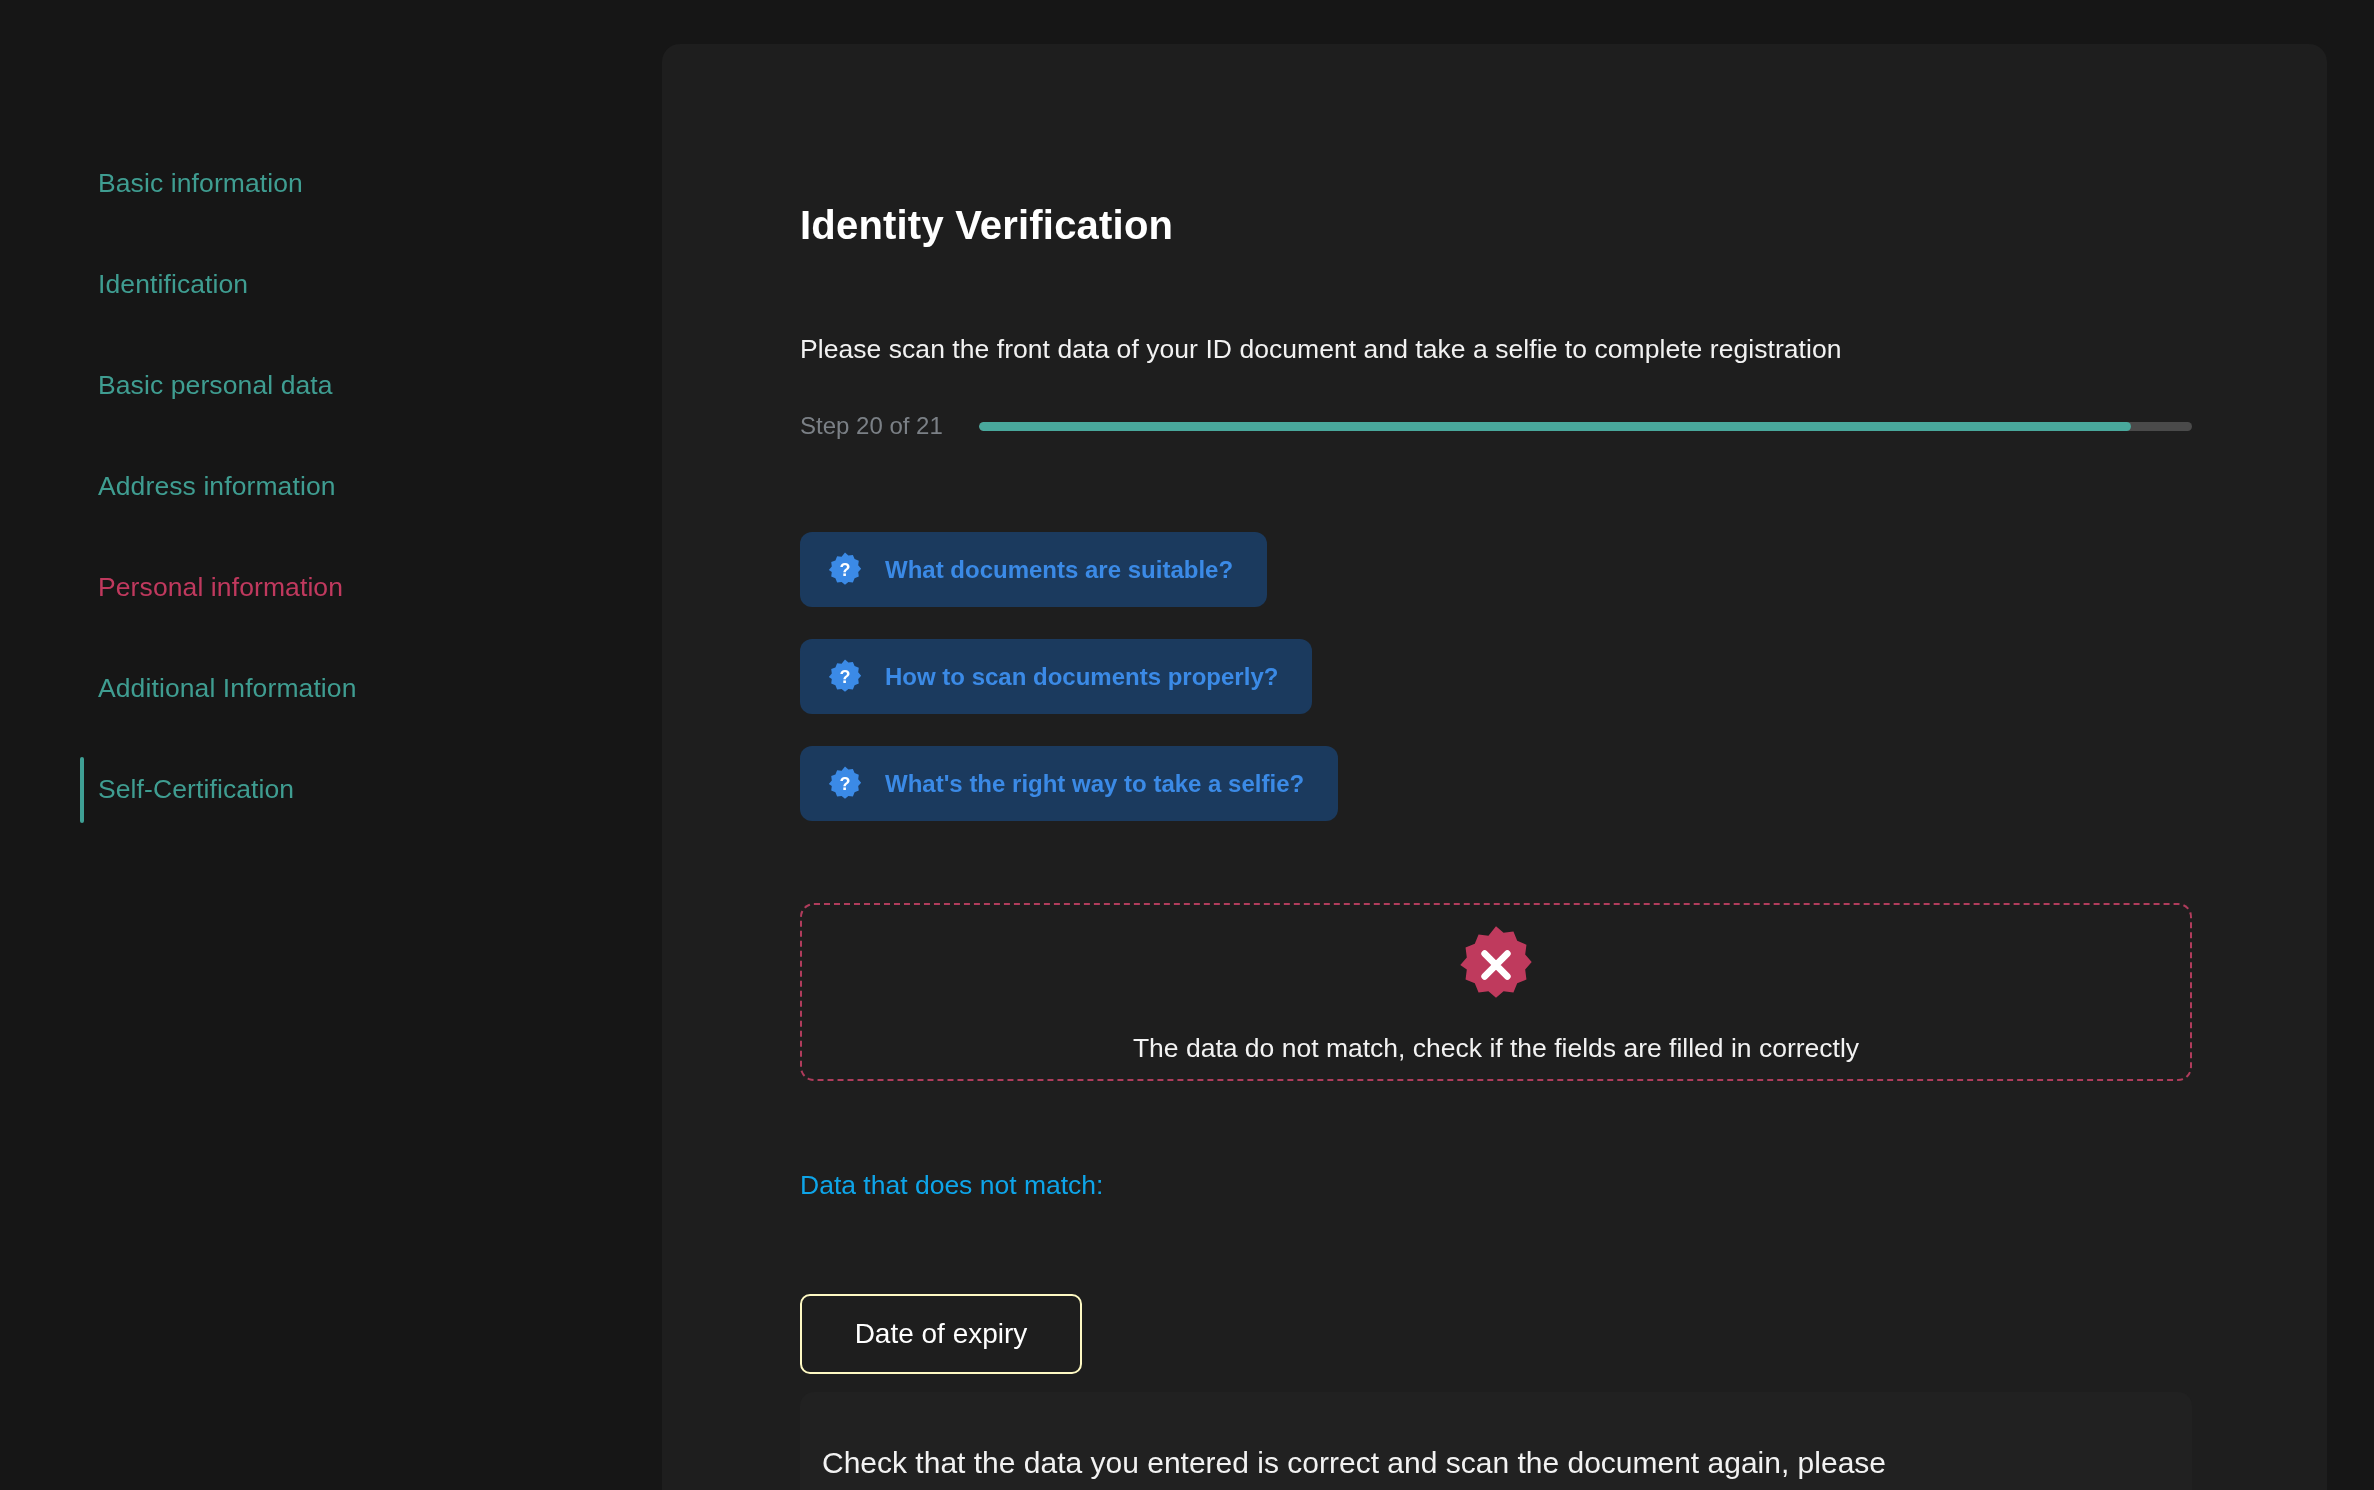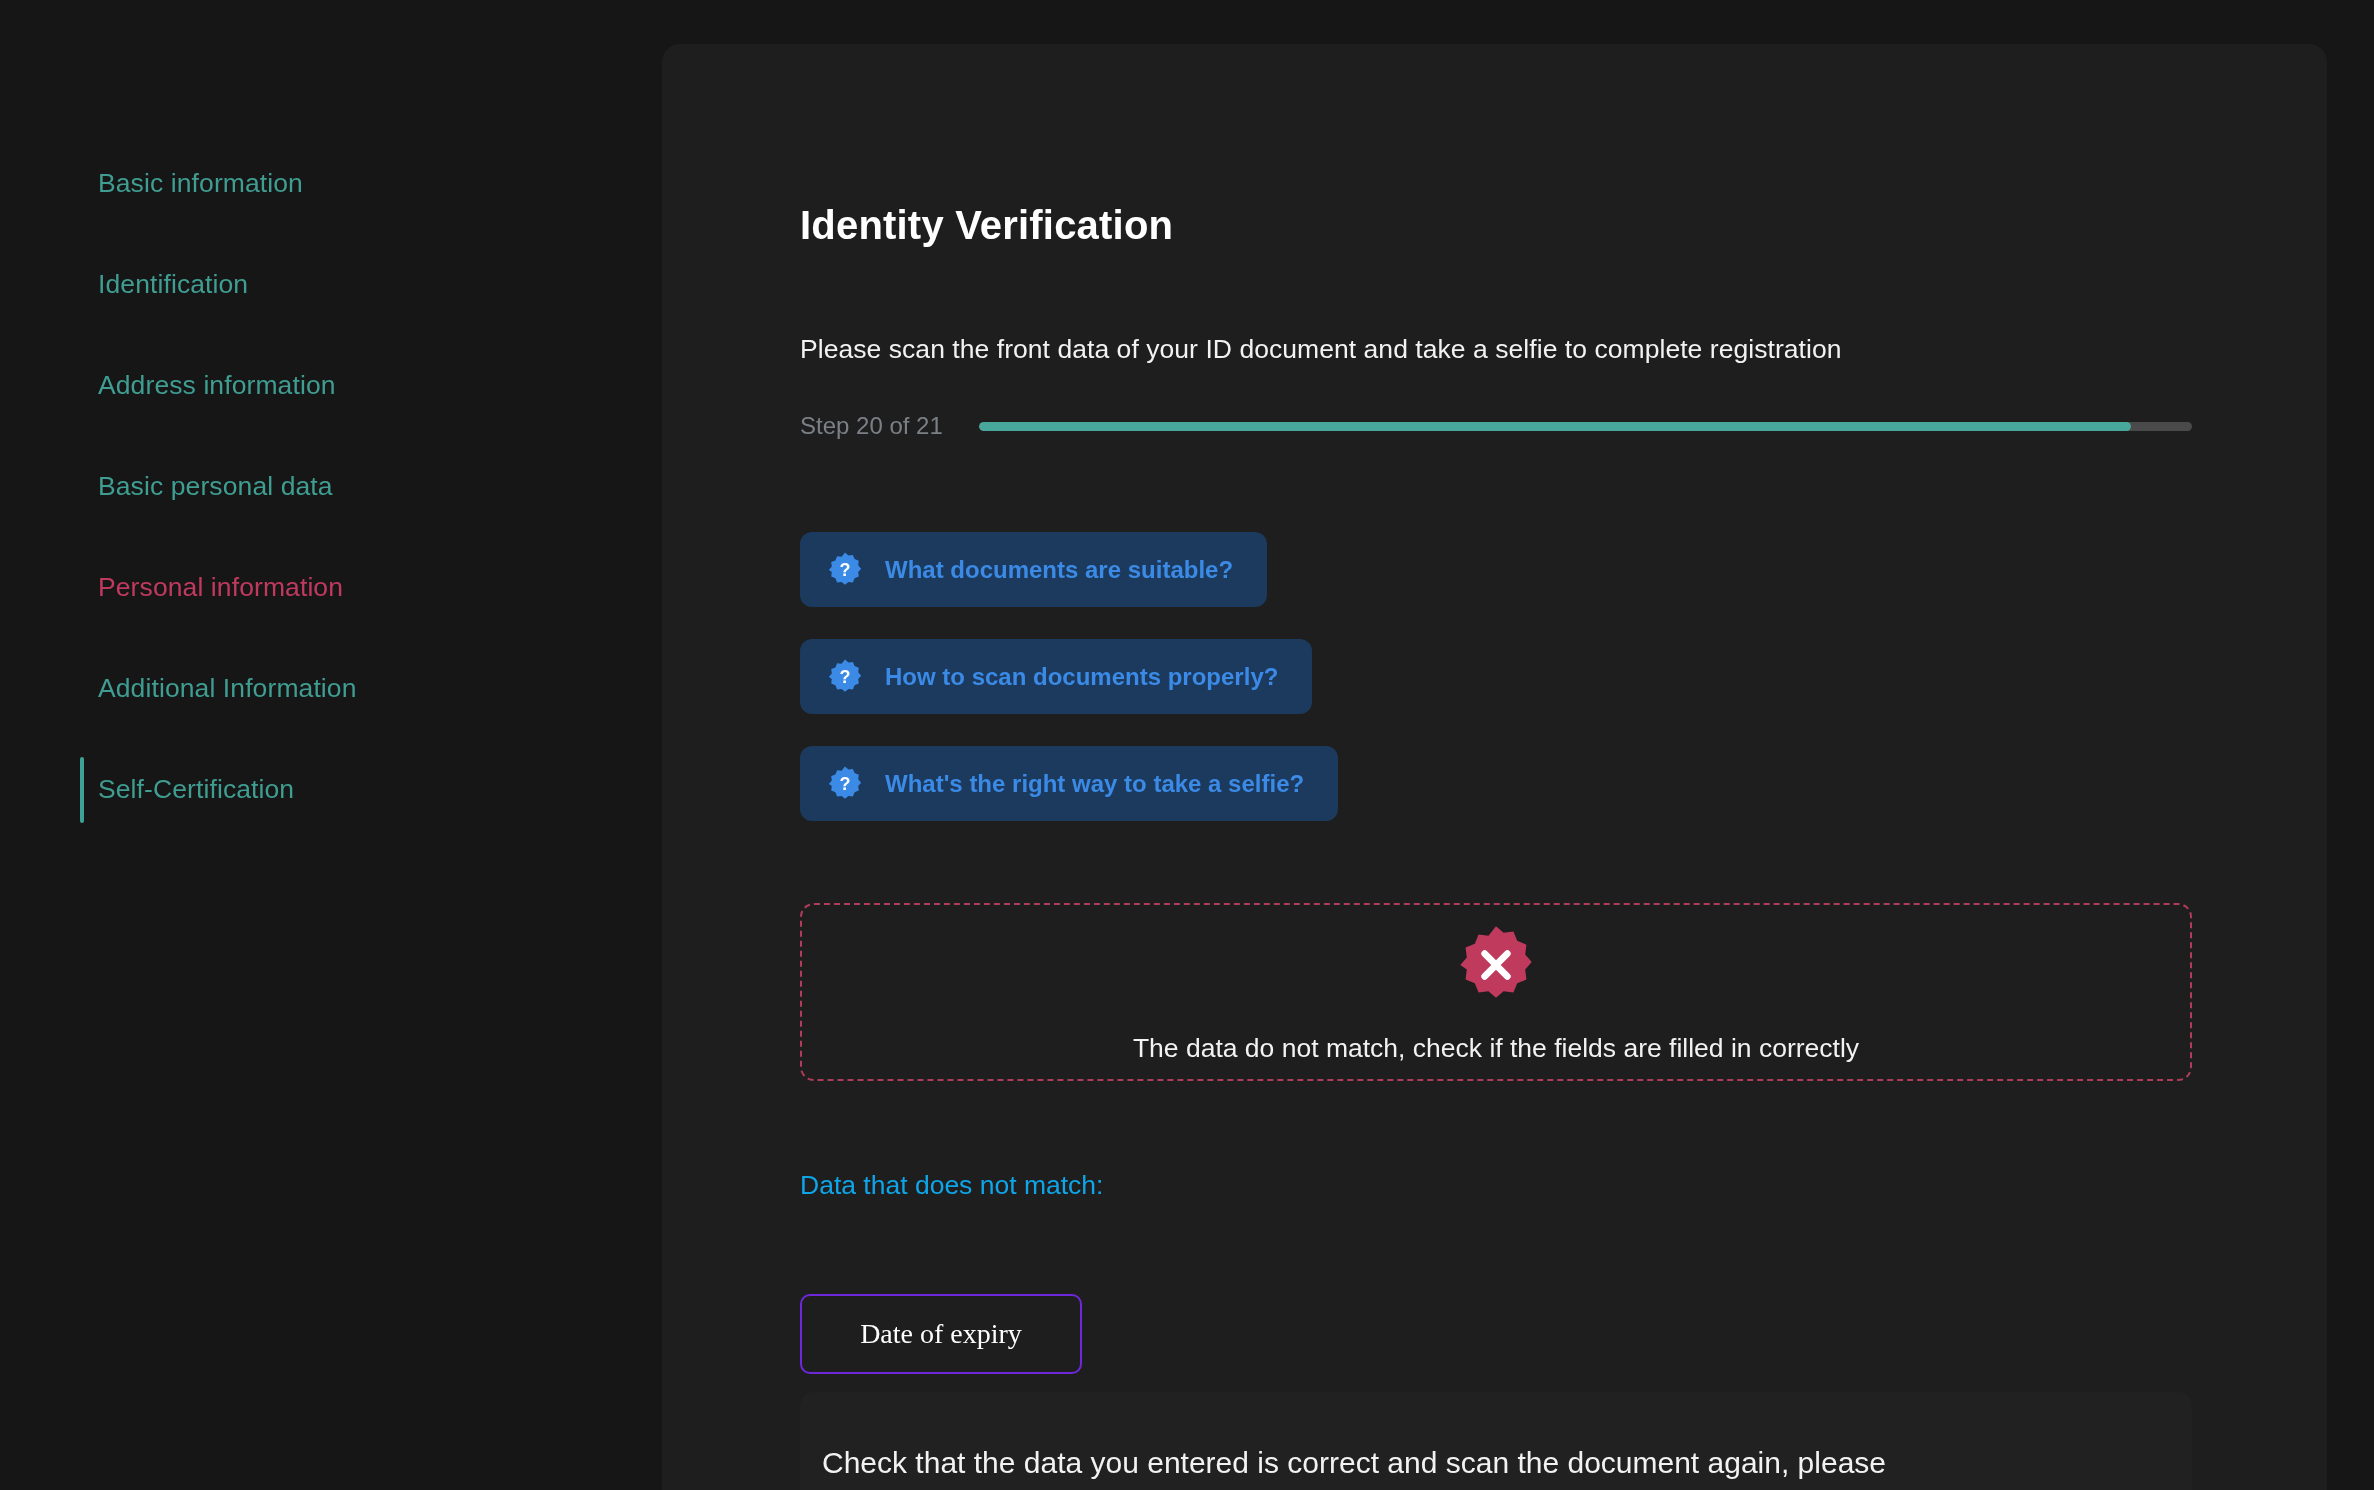--- a/index.html
+++ b/index.html
@@ -203,29 +203,28 @@
     line-height: 1;
   }
 
   .chip {
     position: absolute;
     left: 138px;
     top: 1250px;
     min-width: 282px;
     height: 80px;
     box-sizing: border-box;
-    border: 2px solid #6d28d9;
+    border: 2px solid #fef9c3;
     border-radius: 10px;
     background: transparent;
     display: flex;
     align-items: center;
     justify-content: center;
     padding: 0 26px;
     cursor: pointer;
-    font-family: Liberation Serif, serif;
   }
   .chip-text {
     font-size: 28px;
     color: #ffffff;
     line-height: 1;
     white-space: nowrap;
   }
 
   .hint-box {
     position: absolute;
@@ -256,25 +255,25 @@
 
       <div class="nav-item">
         <span class="label">Basic information</span>
       </div>
 
       <div class="nav-item">
         <span class="label">Identification</span>
       </div>
 
       <div class="nav-item">
+        <span class="label">Basic personal data</span>
+      </div>
+
+      <div class="nav-item">
         <span class="label">Address information</span>
-      </div>
-
-      <div class="nav-item">
-        <span class="label">Basic personal data</span>
       </div>
 
       <div class="nav-item error">
         <span class="label">Personal information</span>
       </div>
 
       <div class="nav-item">
         <span class="label">Additional Information</span>
       </div>
 

